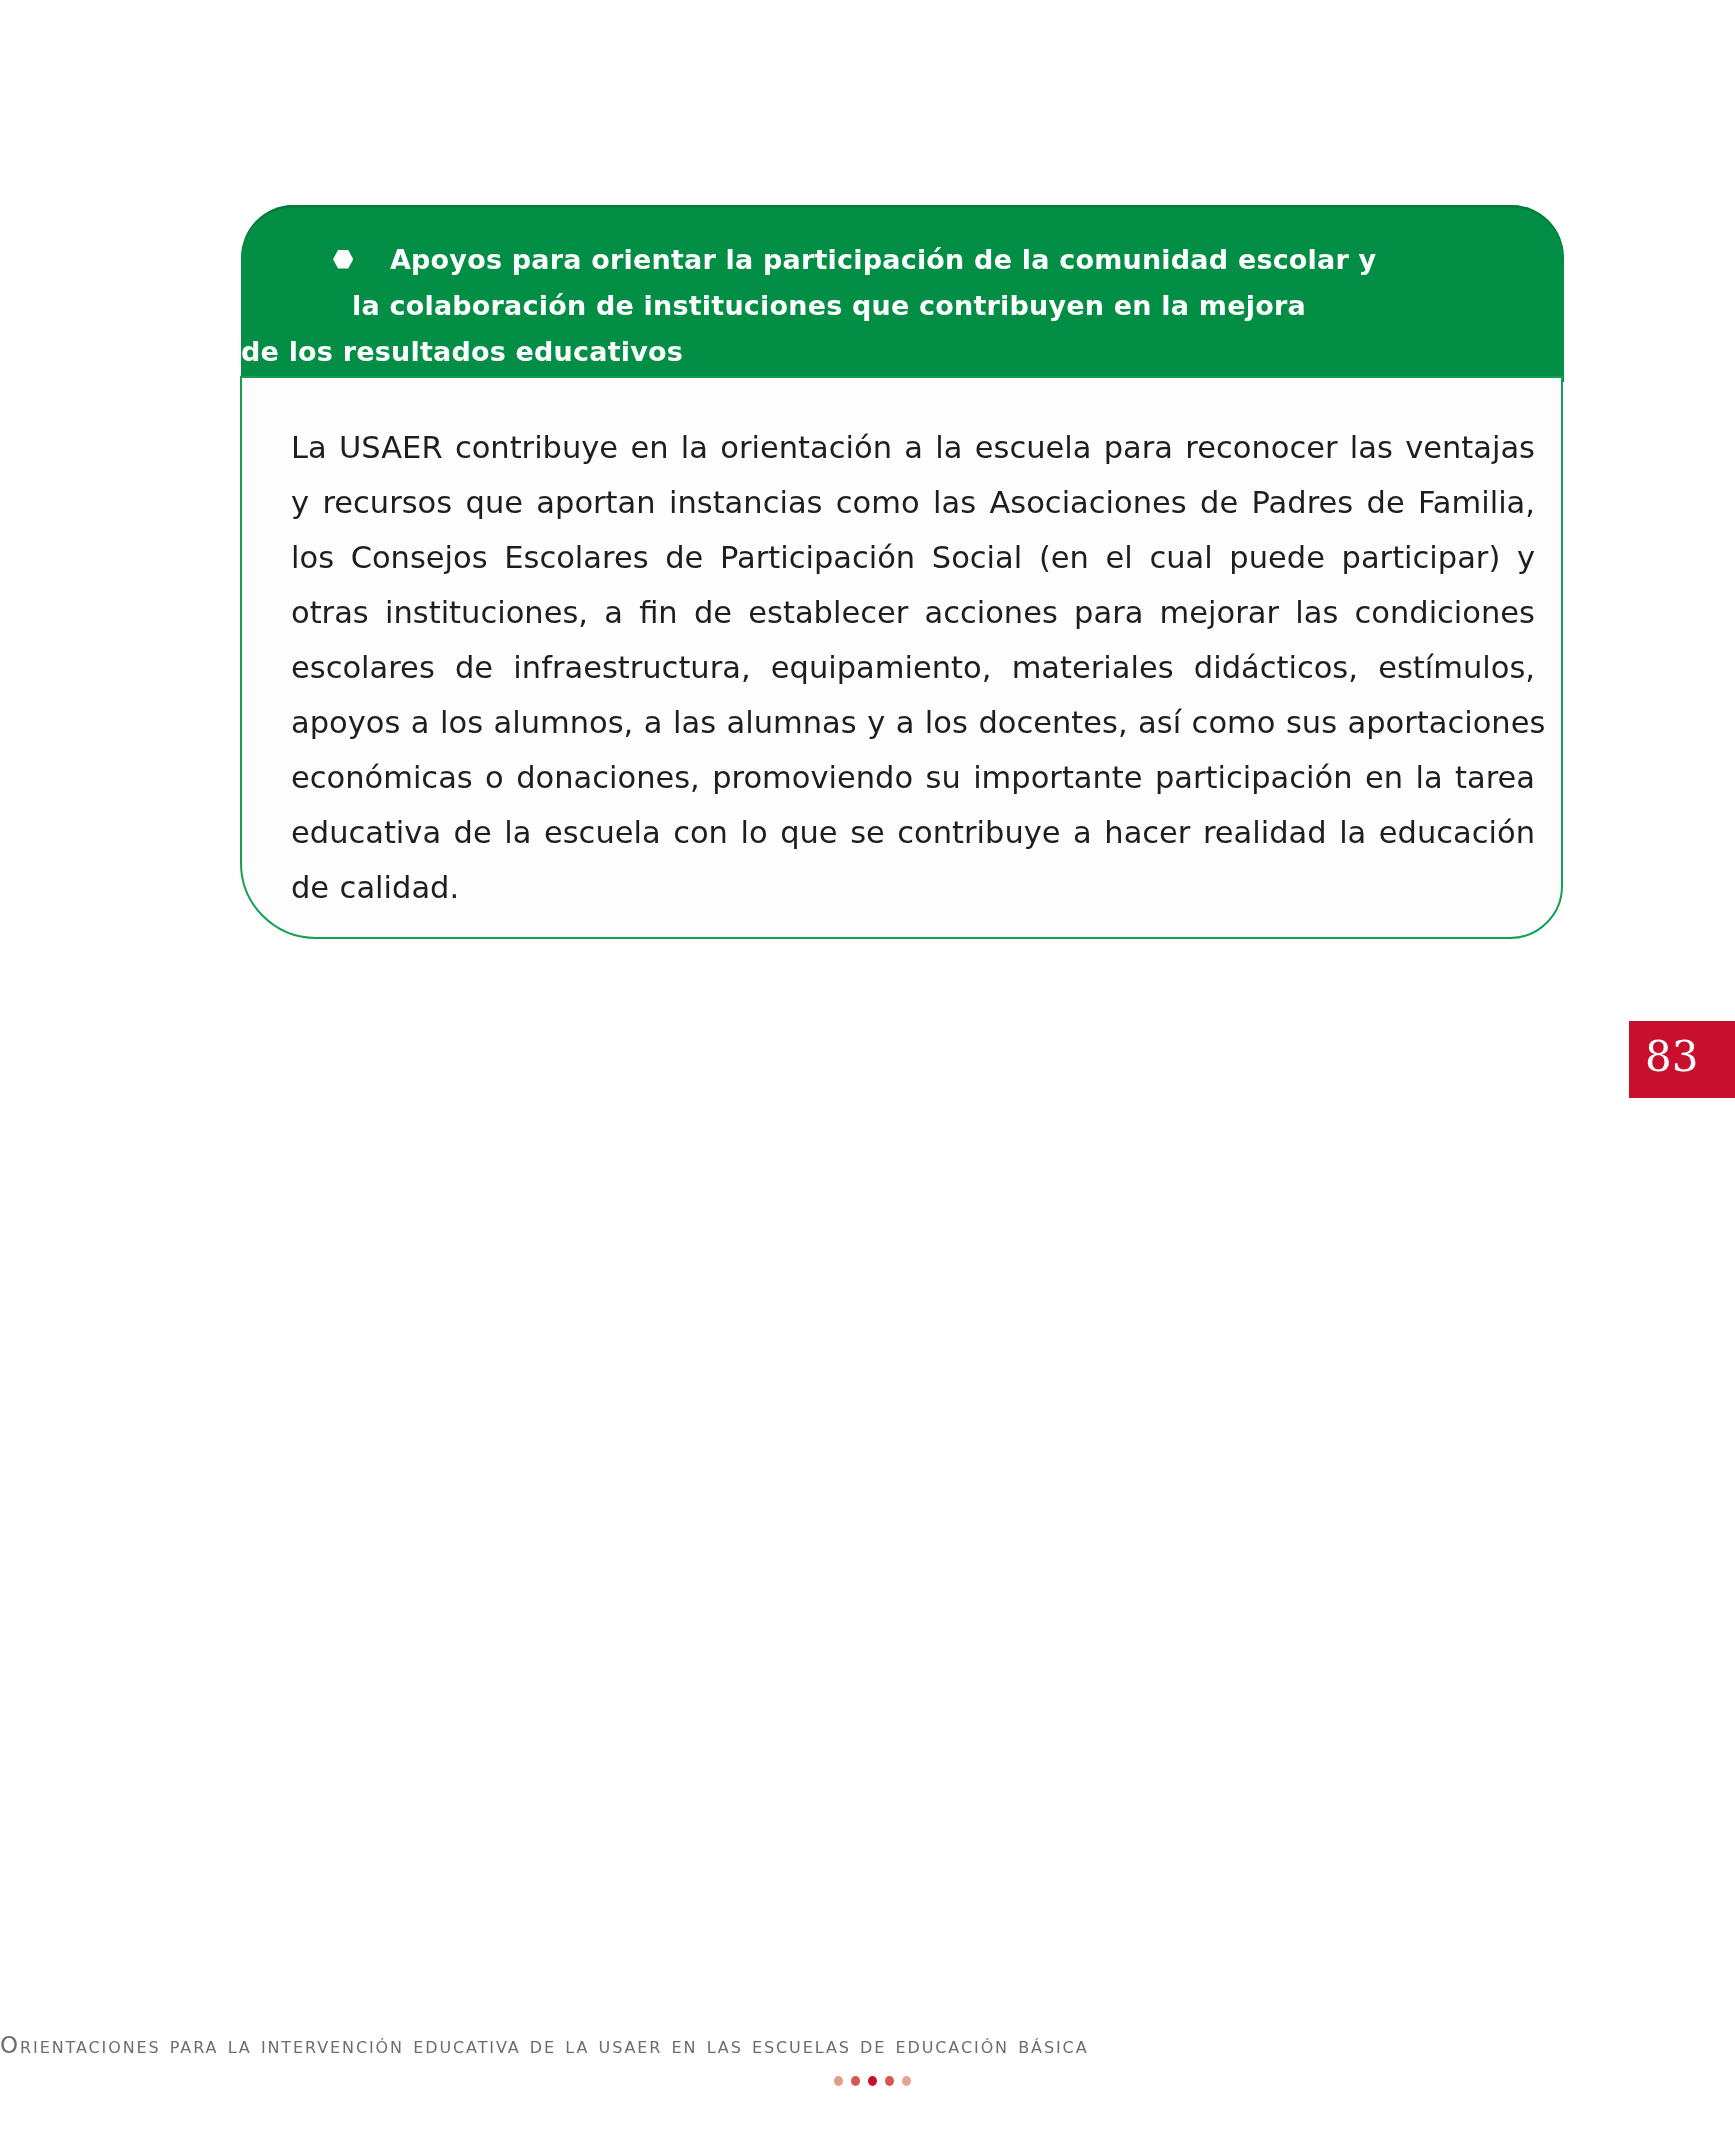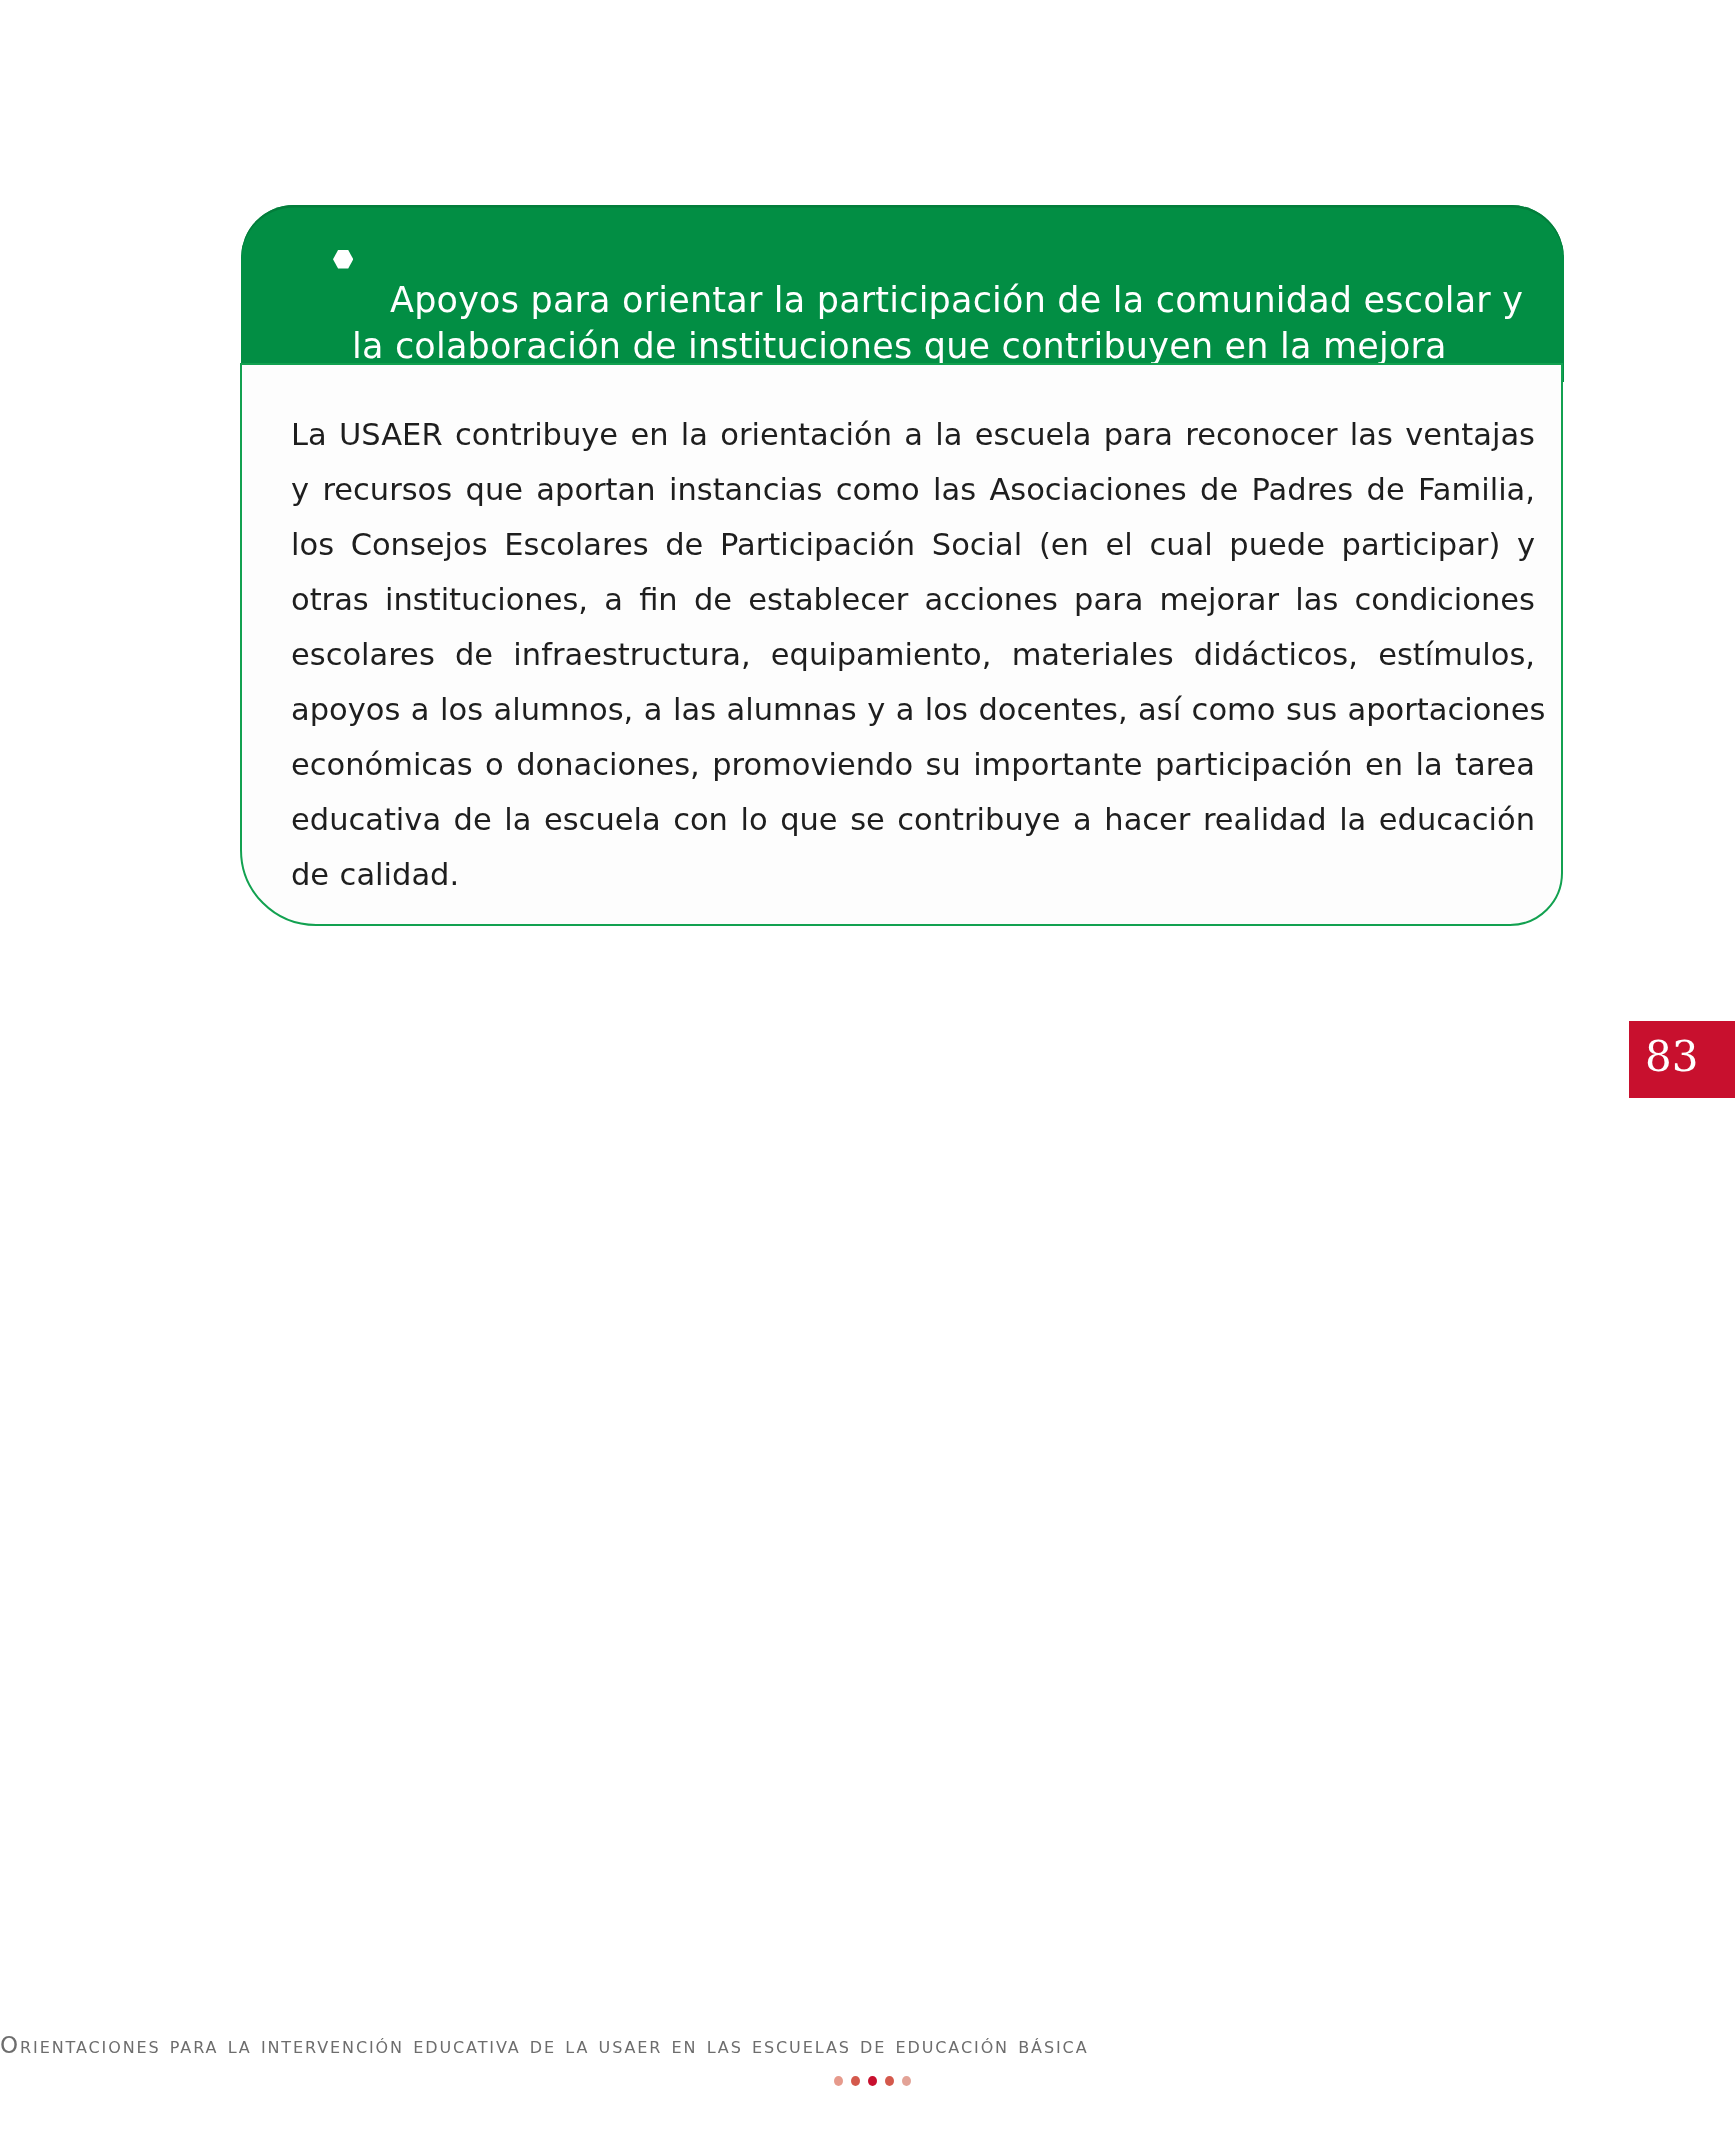--- a/index.html
+++ b/index.html
@@ -30,44 +30,43 @@
       background: #028e44;
       border-top-left-radius: 53px;
       border-top-right-radius: 53px;
       box-shadow: inset 0 2.5px 0 #037d3b;
     }
     .header-line {
       position: absolute;
       left: 0;
       width: 1323px;
       color: #ffffff;
-      font-weight: normal;
-      font-size: 35px;
+      font-weight: bold;
+      font-size: 27px;
       line-height: 46px;
       white-space: nowrap;
       letter-spacing: 0.2px;
-      margin-top: 40px;
     }
     .header-line.l1 { top: 32px; left: 149px; width: auto; }
     .header-line.l2 { top: 78px; left: 111px; width: auto; }
     .header-line.l3 { top: 124px; left: 0; width: 1323px; }
     .hex-bullet {
       position: absolute;
       left: 92px;
       top: 45px;
       width: 20.3px;
       height: 18.6px;
       background: #ffffff;
       clip-path: polygon(25% 0, 75% 0, 100% 50%, 75% 100%, 25% 100%, 0 50%);
     }
     
     .box-body {
       position: absolute;
       left: 240px;
-      top: 363px;
+      top: 376px;
       width: 1319px;
       height: 559px;
       border: 2.5px solid #12a150;
       border-top-width: 2.5px;
       border-bottom-left-radius: 76px;
       border-bottom-right-radius: 53px;
       background: #fdfdfd;
     }
     .body-text {
       position: absolute;

